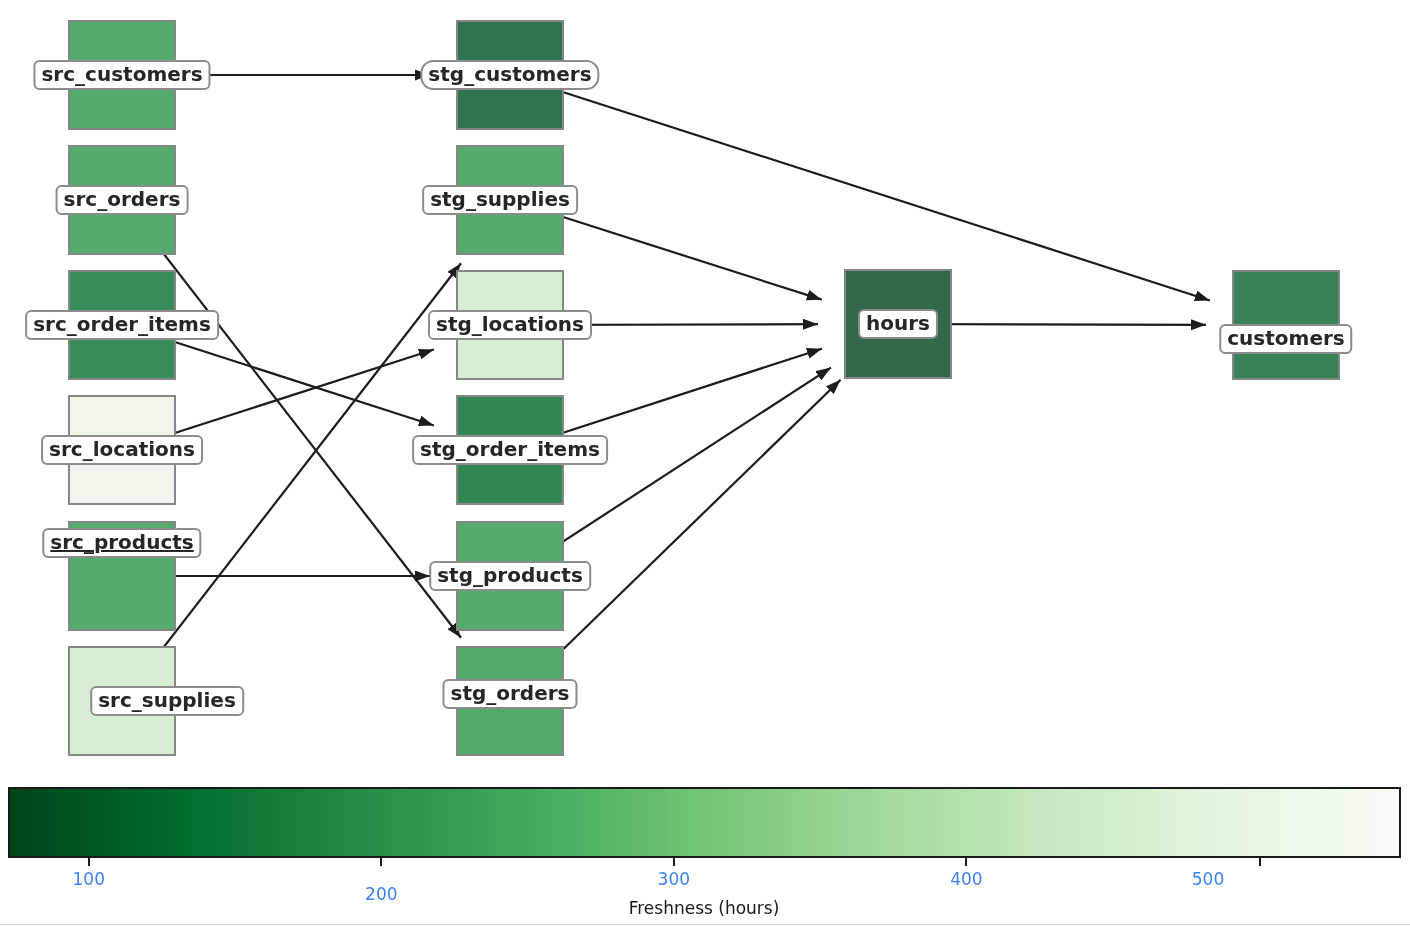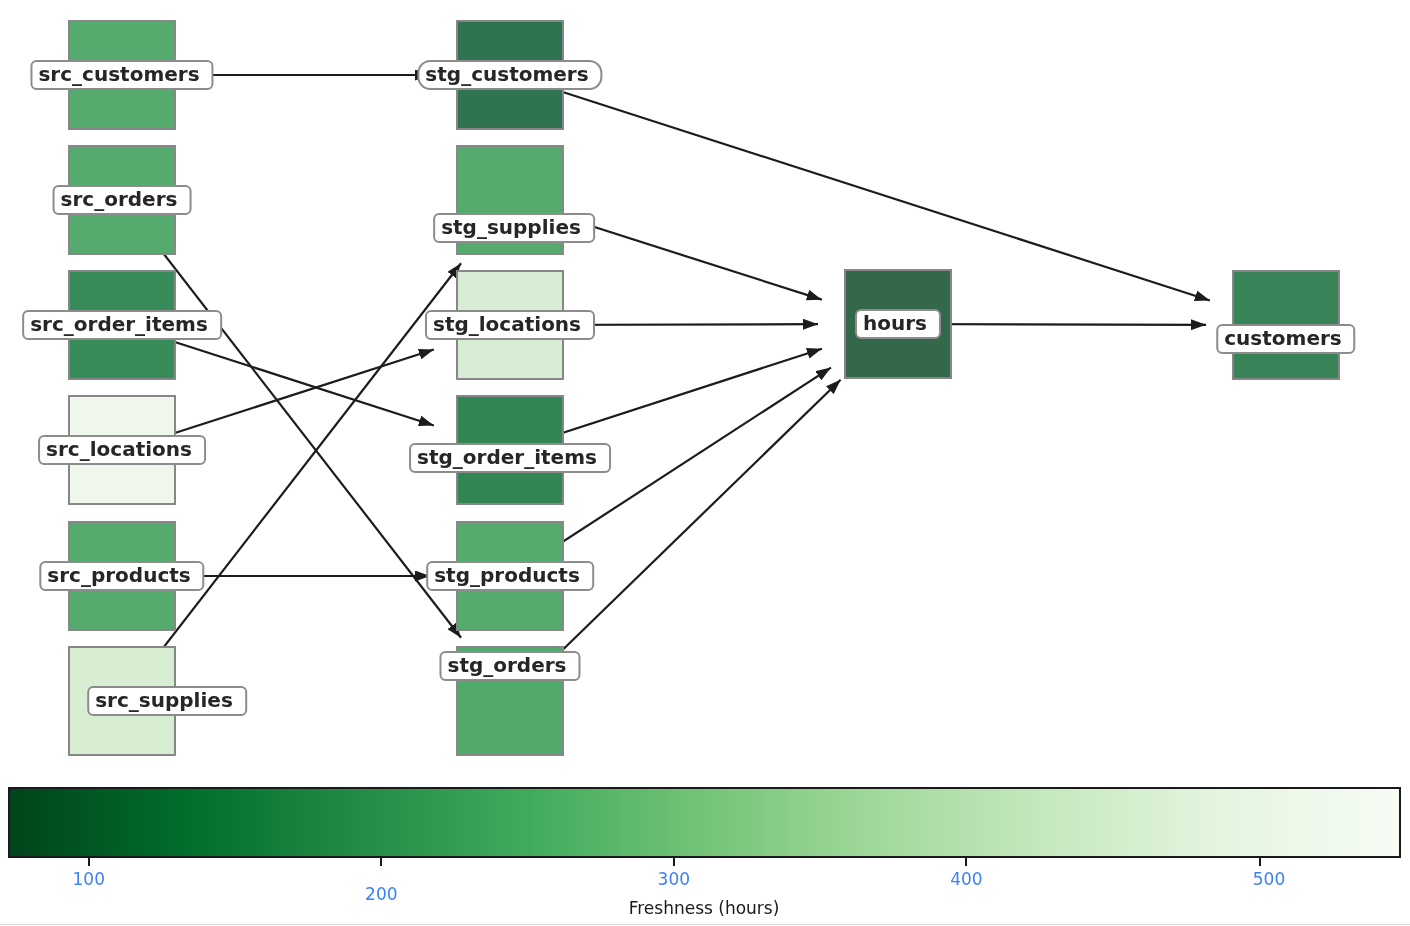--- a/index.html
+++ b/index.html
@@ -28,21 +28,21 @@
     box-sizing: border-box;
     border: 2px solid #878787;
     z-index: 2;
   }
   .node-label {
     position: absolute;
     transform: translate(-50%, -50%);
     background: #ffffff;
     border: 2px solid #8c8c8c;
     border-radius: 6px;
-    padding: 1px 12px 2px 6px;
+    padding: 1px 6px 2px 6px;
     font-size: 20px;
     font-weight: bold;
     color: #262626;
     white-space: nowrap;
     z-index: 3;
     line-height: 1.15;
   }
   .cbar-bar {
     position: absolute;
     left: 8px;
@@ -130,43 +130,43 @@
       <div class="node-box" style="left: 456px; top: 521px; width: 108px; height: 110px; background: rgb(85, 170, 110);"></div>
       <div class="node-box" style="left: 456px; top: 646px; width: 108px; height: 110px; background: rgb(81, 169, 108);"></div>
       <div class="node-box" style="left: 844px; top: 269px; width: 108px; height: 110px; background: rgb(51, 104, 75);"></div>
       <div class="node-box" style="left: 1232px; top: 270px; width: 108px; height: 110px; background: rgb(56, 132, 88);"></div>
     </div>
   <div id="label-layer">
       <div class="node-label" style="left: 122px; top: 75px;">src_customers</div>
       <div class="node-label" style="left: 122px; top: 200px;">src_orders</div>
       <div class="node-label" style="left: 122px; top: 325px; text-align: center;">src_order_items</div>
       <div class="node-label" style="left: 122px; top: 450px;">src_locations</div>
-      <div class="node-label" style="left: 122px; top: 576px;">src_products</div>
+      <div class="node-label" style="left: 122px; top: 543px; text-decoration: underline;">src_products</div>
       <div class="node-label" style="left: 130px; top: 701px; margin-left: 37px;">src_supplies</div>
       <div class="node-label" style="left: 510px; top: 75px; border-radius: 13px;">stg_customers</div>
-      <div class="node-label" style="left: 514px; top: 200px; margin-top: 28px;">stg_supplies</div>
+      <div class="node-label" style="left: 500px; top: 200px;">stg_supplies</div>
       <div class="node-label" style="left: 510px; top: 325px;">stg_locations</div>
-      <div class="node-label" style="left: 510px; top: 450px; margin-top: 8px;">stg_order_items</div>
+      <div class="node-label" style="left: 510px; top: 450px;">stg_order_items</div>
       <div class="node-label" style="left: 510px; top: 576px;">stg_products</div>
-      <div class="node-label" style="left: 510px; top: 666px;">stg_orders</div>
+      <div class="node-label" style="left: 510px; top: 694px;">stg_orders</div>
       <div class="node-label" style="left: 898px; top: 324px;">hours</div>
       <div class="node-label" style="left: 1286px; top: 339px;">customers</div>
     </div>
 
   <div id="colorbar">
     <div class="cbar-bar" id="cbar-bar" style="background: linear-gradient(to right, rgb(0, 68, 27), rgb(0, 109, 44), rgb(35, 139, 69), rgb(65, 171, 93), rgb(116, 196, 118), rgb(161, 217, 155), rgb(199, 233, 192), rgb(229, 245, 224), rgb(247, 252, 245));"></div>
     <div id="cbar-ticks">
         <div class="cbar-tick-mark" style="left: 87.794px;"></div>
         <div class="cbar-tick-label" style="left: 88.794px;">100</div>
         <div class="cbar-tick-mark" style="left: 380.324px;"></div>
         <div class="cbar-tick-label" style="left: 381.324px; margin-top: 15px;">200</div>
         <div class="cbar-tick-mark" style="left: 672.854px;"></div>
         <div class="cbar-tick-label" style="left: 673.854px;">300</div>
         <div class="cbar-tick-mark" style="left: 965.384px;"></div>
         <div class="cbar-tick-label" style="left: 966.384px;">400</div>
         <div class="cbar-tick-mark" style="left: 1259.31px;"></div>
-        <div class="cbar-tick-label" style="left: 1269px; text-align: center;">500</div>
+        <div class="cbar-tick-label" style="left: 1208px; text-align: center;">500</div>
       </div>
     <div class="cbar-label">Freshness (hours)</div>
   </div>
 
   <div class="bottom-rule"></div>
 </div>
 
 </body></html>

